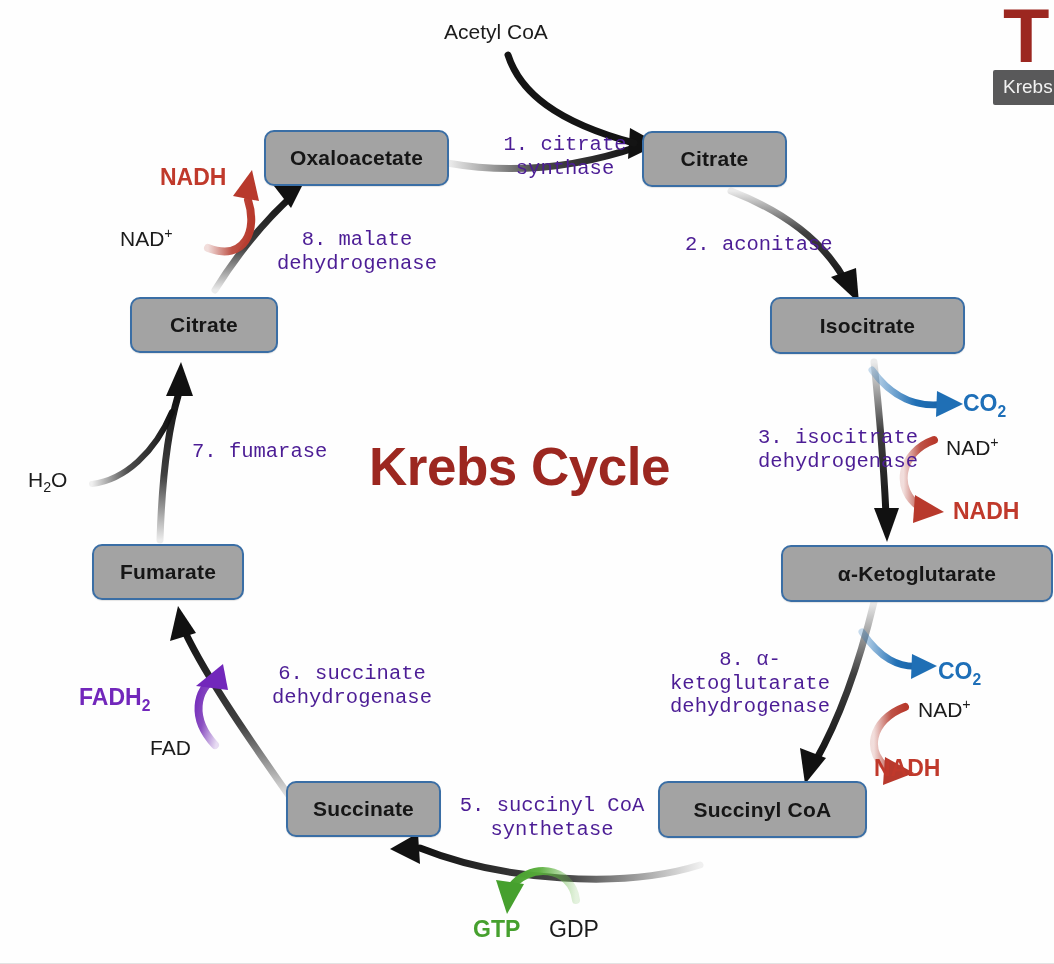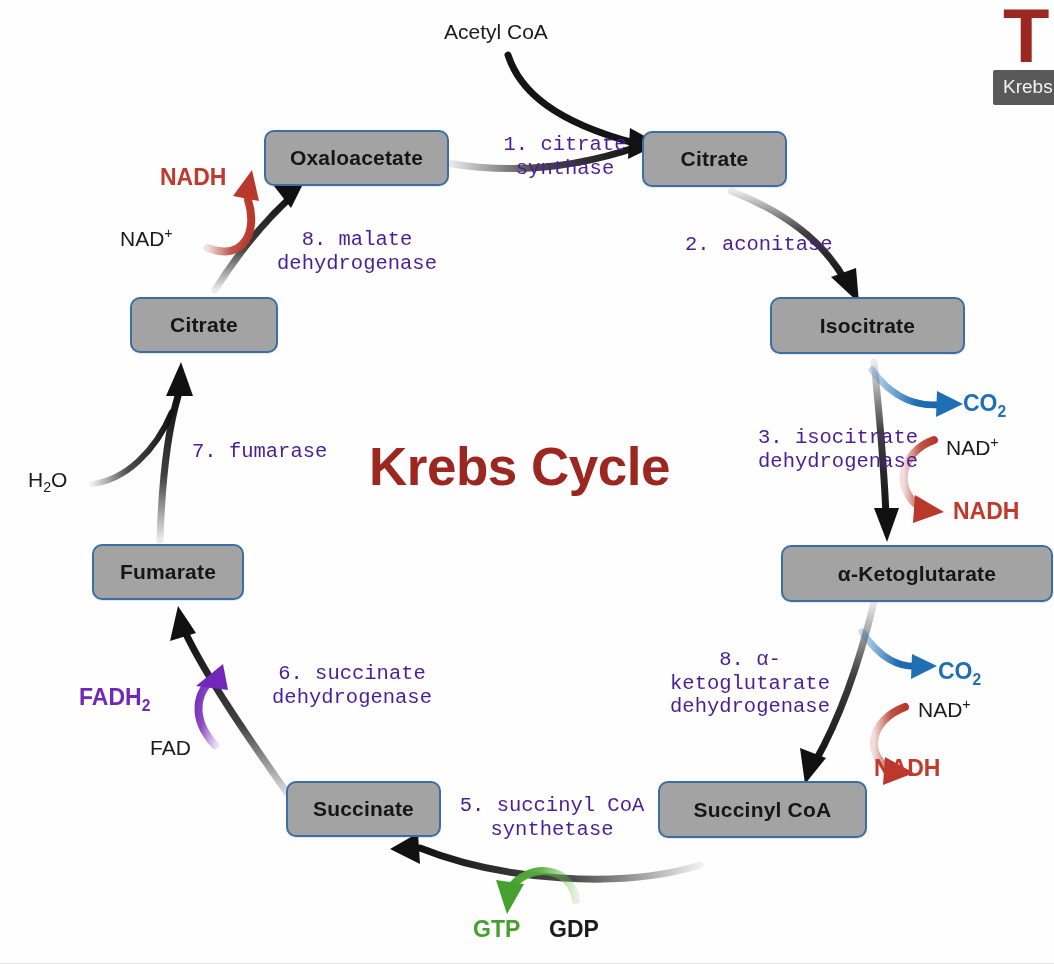--- a/index.html
+++ b/index.html
@@ -56,21 +56,21 @@
   .enzyme.left   { text-align: left; }
 
   
   .cofactor {
     position: absolute;
     font-family: "Liberation Sans", sans-serif;
     font-size: 21px;
     color: #1b1b1b;
     white-space: nowrap;
   }
-  .cofactor.bold { font-weight: bold; }
+  .cofactor.bold { font-weight: normal; }
   .cofactor.nadh  { color: #c0392b; font-weight: bold; }
   .cofactor.co2   { color: #1e6fb8; font-weight: bold; }
   .cofactor.fadh2 { color: #7227bb; font-weight: bold; }
   .cofactor.gtp   { color: #46a02e; font-weight: bold; }
   .cofactor sub { font-size: .68em; }
   .cofactor sup { font-size: .68em; }
 
   
   #center-title {
     position: absolute;

